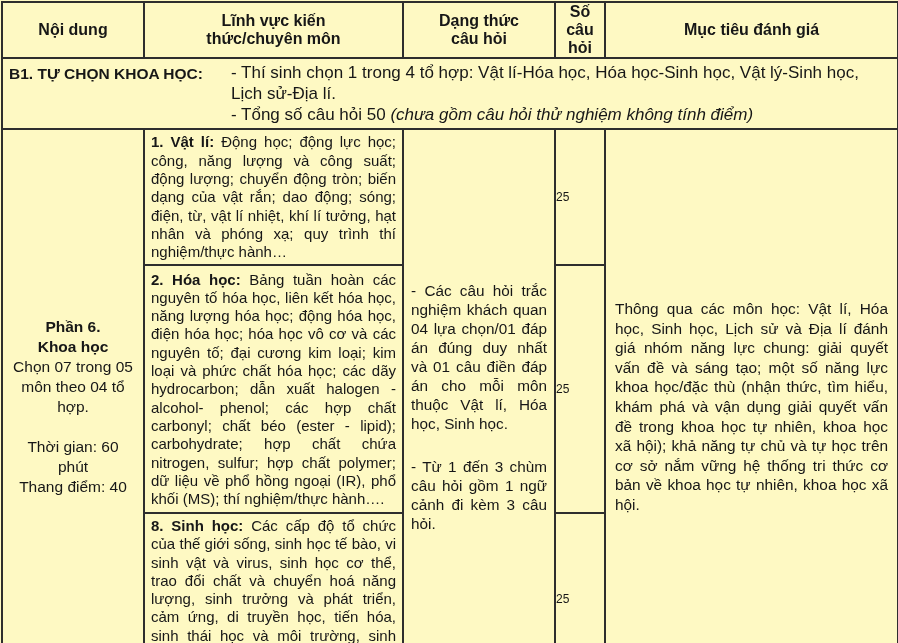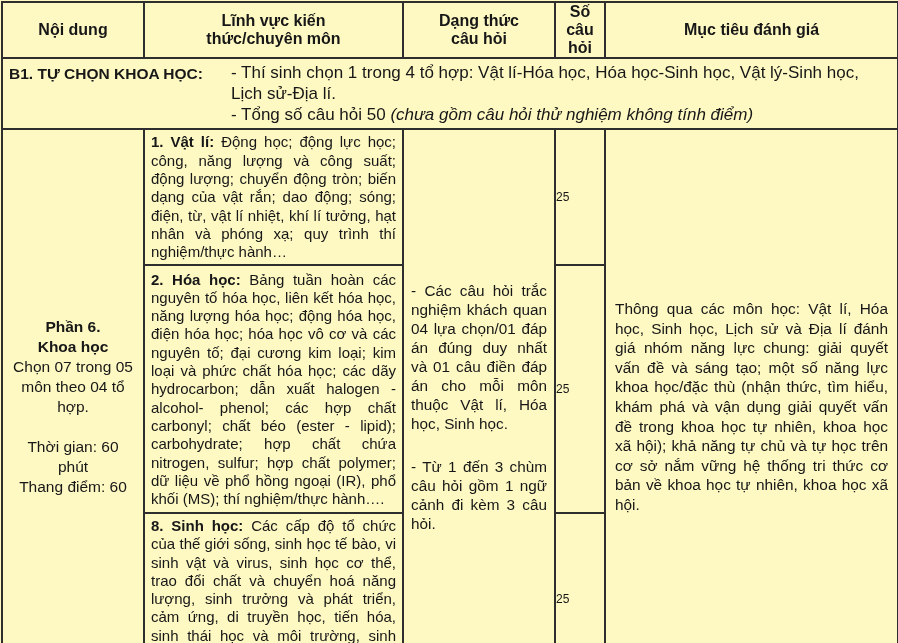--- a/index.html
+++ b/index.html
@@ -120,21 +120,21 @@
     </tr>
 
     <tr style="height:136px;">
       <td class="noidung" rowspan="3">
         <div class="nd-pad">
           <div class="nd-title">Phần 6.</div>
           <div class="nd-title">Khoa học</div>
           <div>Chọn 07 trong 05 môn theo 04 tổ hợp.</div>
           <div class="nd-gap"></div>
           <div>Thời gian: 60 phút</div>
-          <div>Thang điểm: 60</div>
+          <div>Thang điểm: 40</div>
         </div>
       </td>
       <td class="subject subj-1">
         <div class="subj-text"><span class="lead">1. Vật lí:</span><span> Động học; động lực học; công, năng lượng và công suất; động lượng; chuyển động tròn; biến dạng của vật rắn; dao động; sóng; điện, từ, vật lí nhiệt, khí lí tưởng, hạt nhân và phóng xạ; quy trình thí nghiệm/thực hành…</span></div>
       </td>
       <td class="format" rowspan="3">
         <div class="fmt-pad">
           <div class="para1">- Các câu hỏi trắc nghiệm khách quan 04 lựa chọn/01 đáp án đúng duy nhất và 01 câu điền đáp án cho mỗi môn thuộc Vật lí, Hóa học, Sinh học.</div>
           <div class="para2">- Từ 1 đến 3 chùm câu hỏi gồm 1 ngữ cảnh đi kèm 3 câu hỏi.</div>
         </div>

